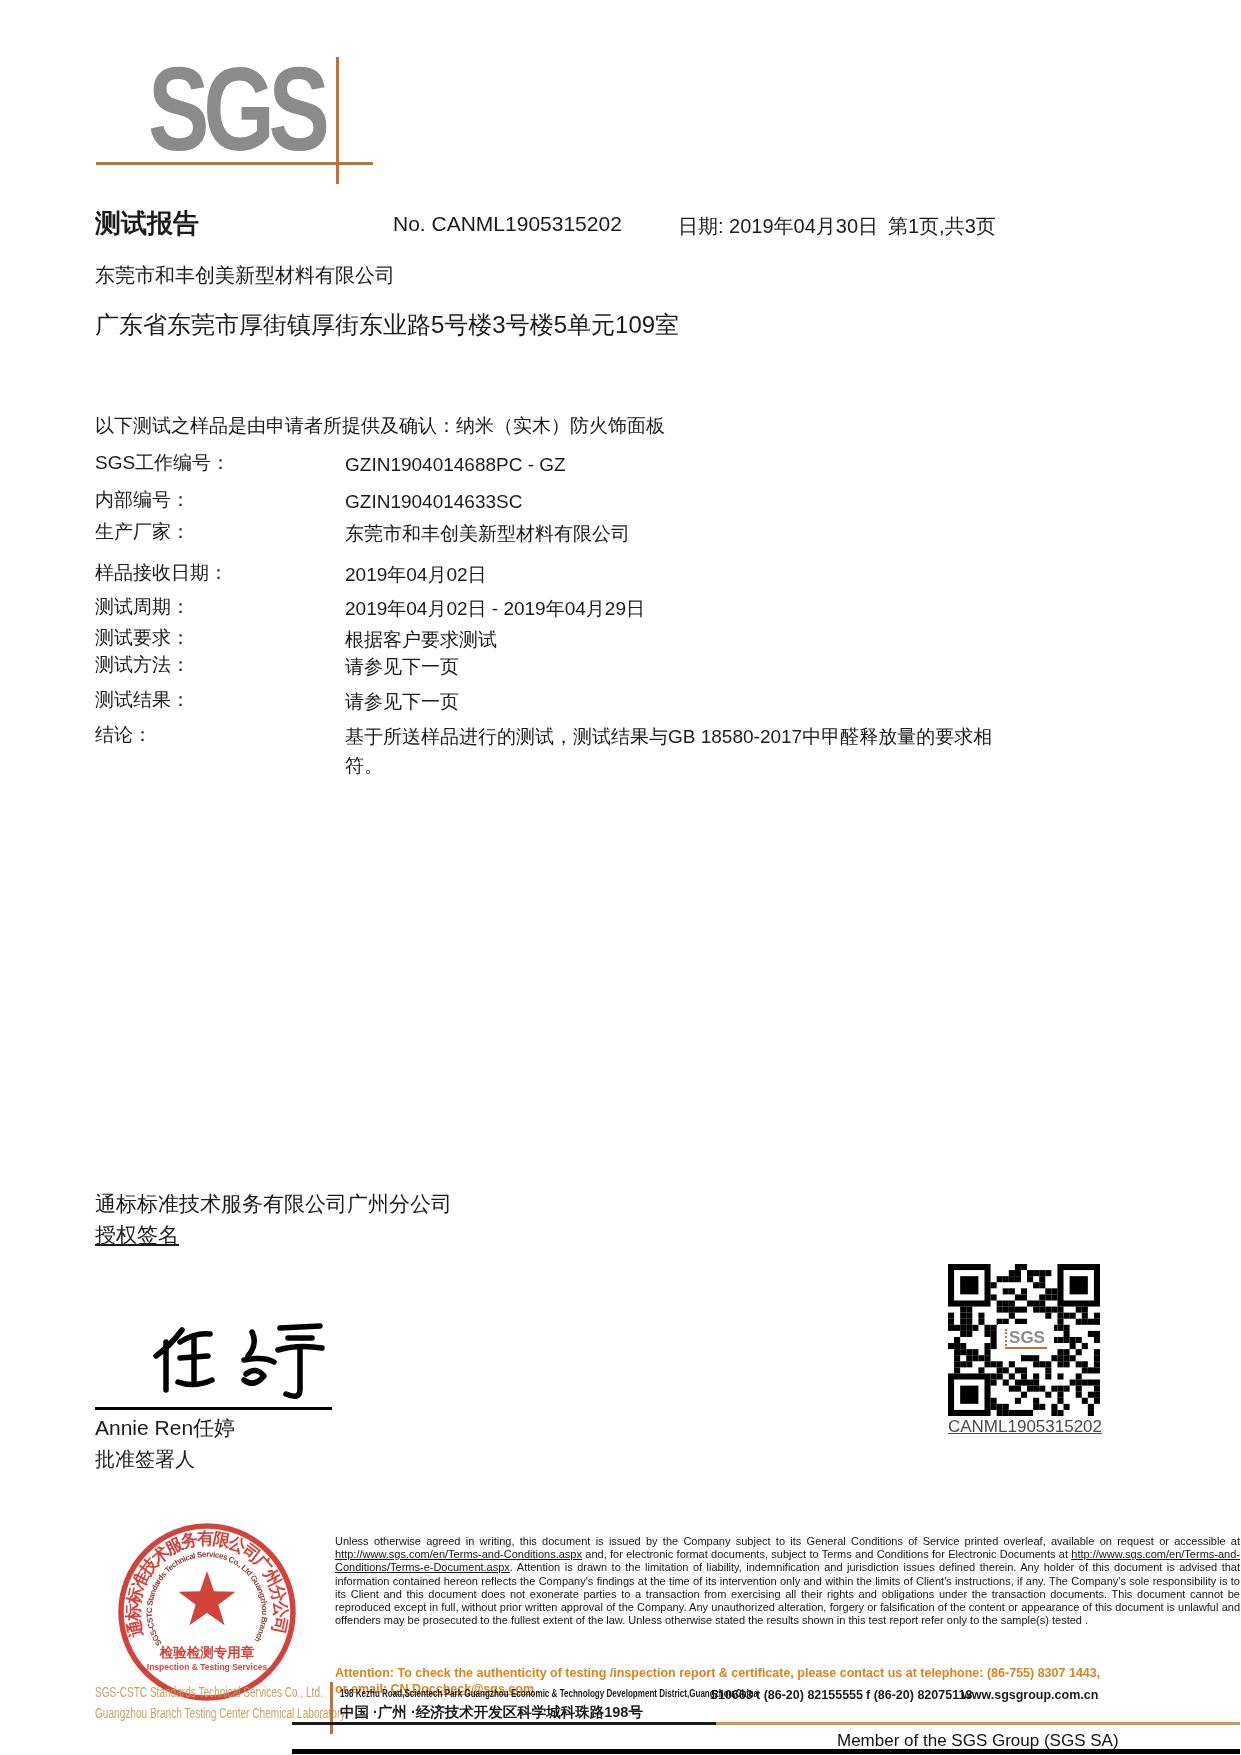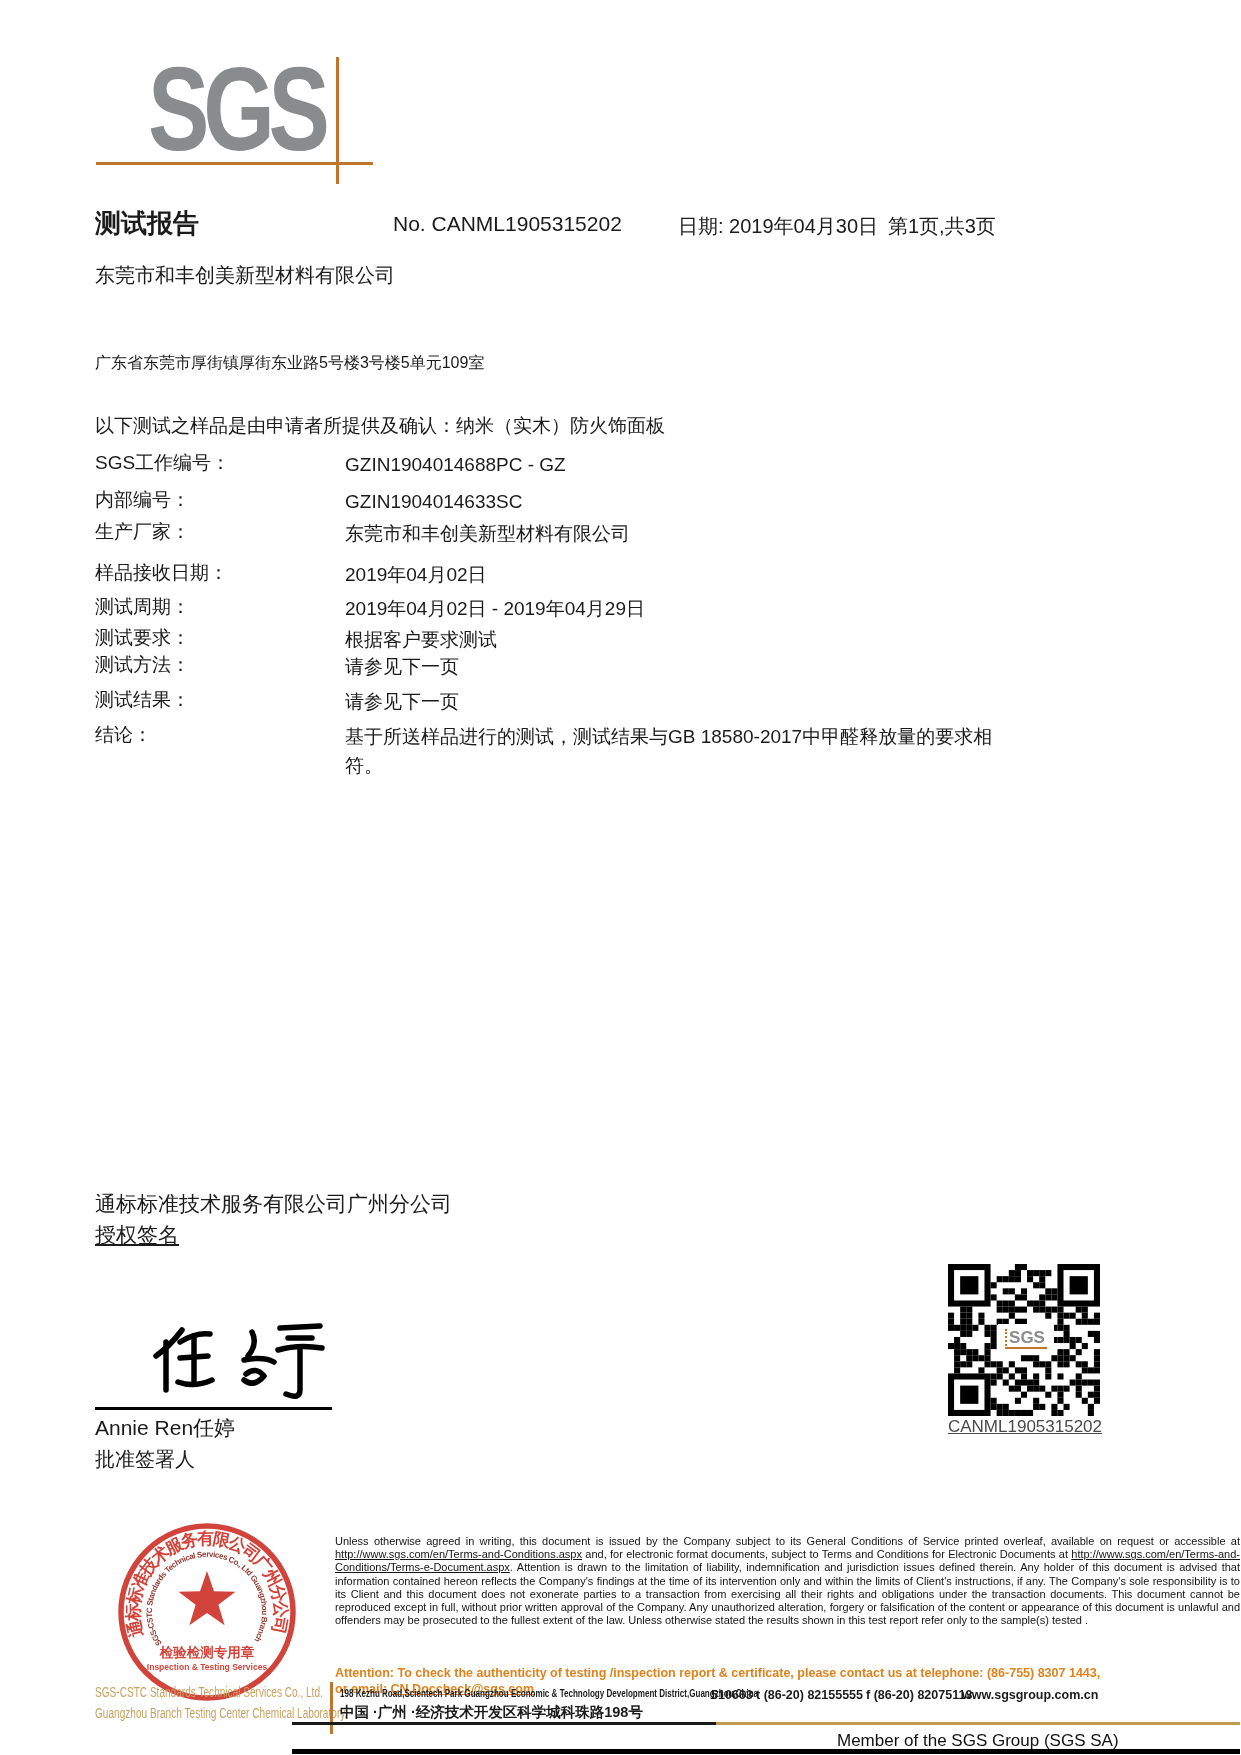--- a/index.html
+++ b/index.html
@@ -13,21 +13,21 @@
   .cross-v{position:absolute;left:336px;top:57px;width:3px;height:127px;background:#c0742e;}
   .cross-h{position:absolute;left:96px;top:162px;width:277px;height:3px;background:#c0742e;}
 
   
   .title{position:absolute;left:95px;top:206px;font-size:26px;font-weight:bold;}
   .repno{position:absolute;left:393px;top:212px;font-size:21px;}
   .repdate{position:absolute;left:678px;top:213px;font-size:20px;}
   .reppage{position:absolute;left:888px;top:213px;font-size:20px;}
 
   .applicant-name{position:absolute;left:95px;top:262px;font-size:20px;}
-  .applicant-addr{position:absolute;left:95px;top:309px;font-size:16px;margin-top:44px;}
+  .applicant-addr{position:absolute;left:95px;top:309px;font-size:24px;}
 
   .sample{position:absolute;left:95px;top:413px;font-size:19px;}
 
   .frow{position:absolute;left:95px;right:50px;font-size:19px;}
   .flabel{position:absolute;left:0;top:0;}
   .fvalue{position:absolute;left:250px;top:0;width:680px;line-height:1.55;}
 
   .serif{font-family:"Liberation Serif","DejaVu Serif",serif;}
   .sign-co{position:absolute;left:95px;top:1190px;font-size:21px;}
   .sign-auth{position:absolute;left:95px;top:1221px;font-size:21px;text-decoration:underline;}

